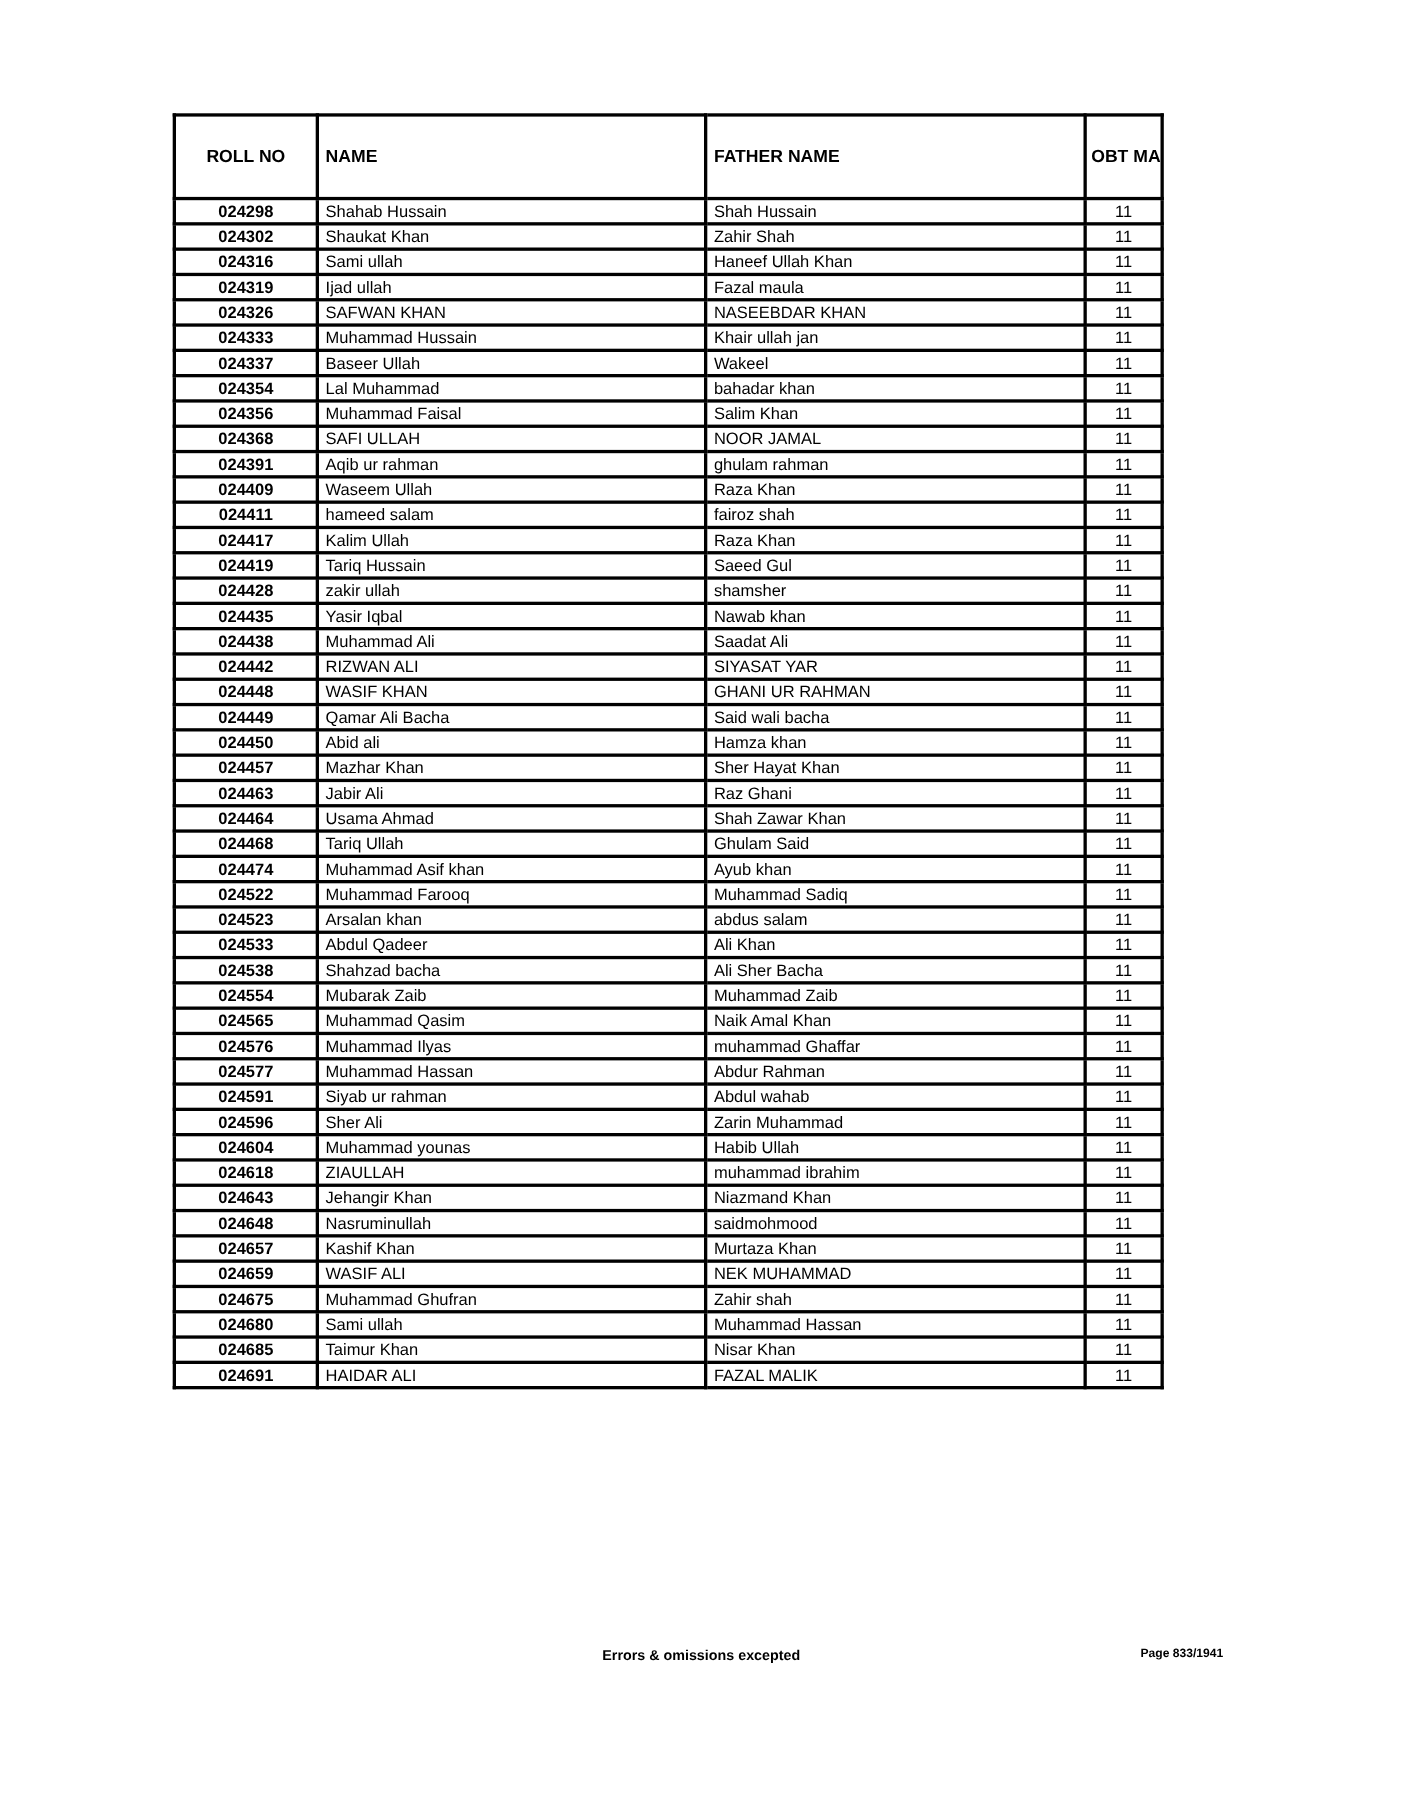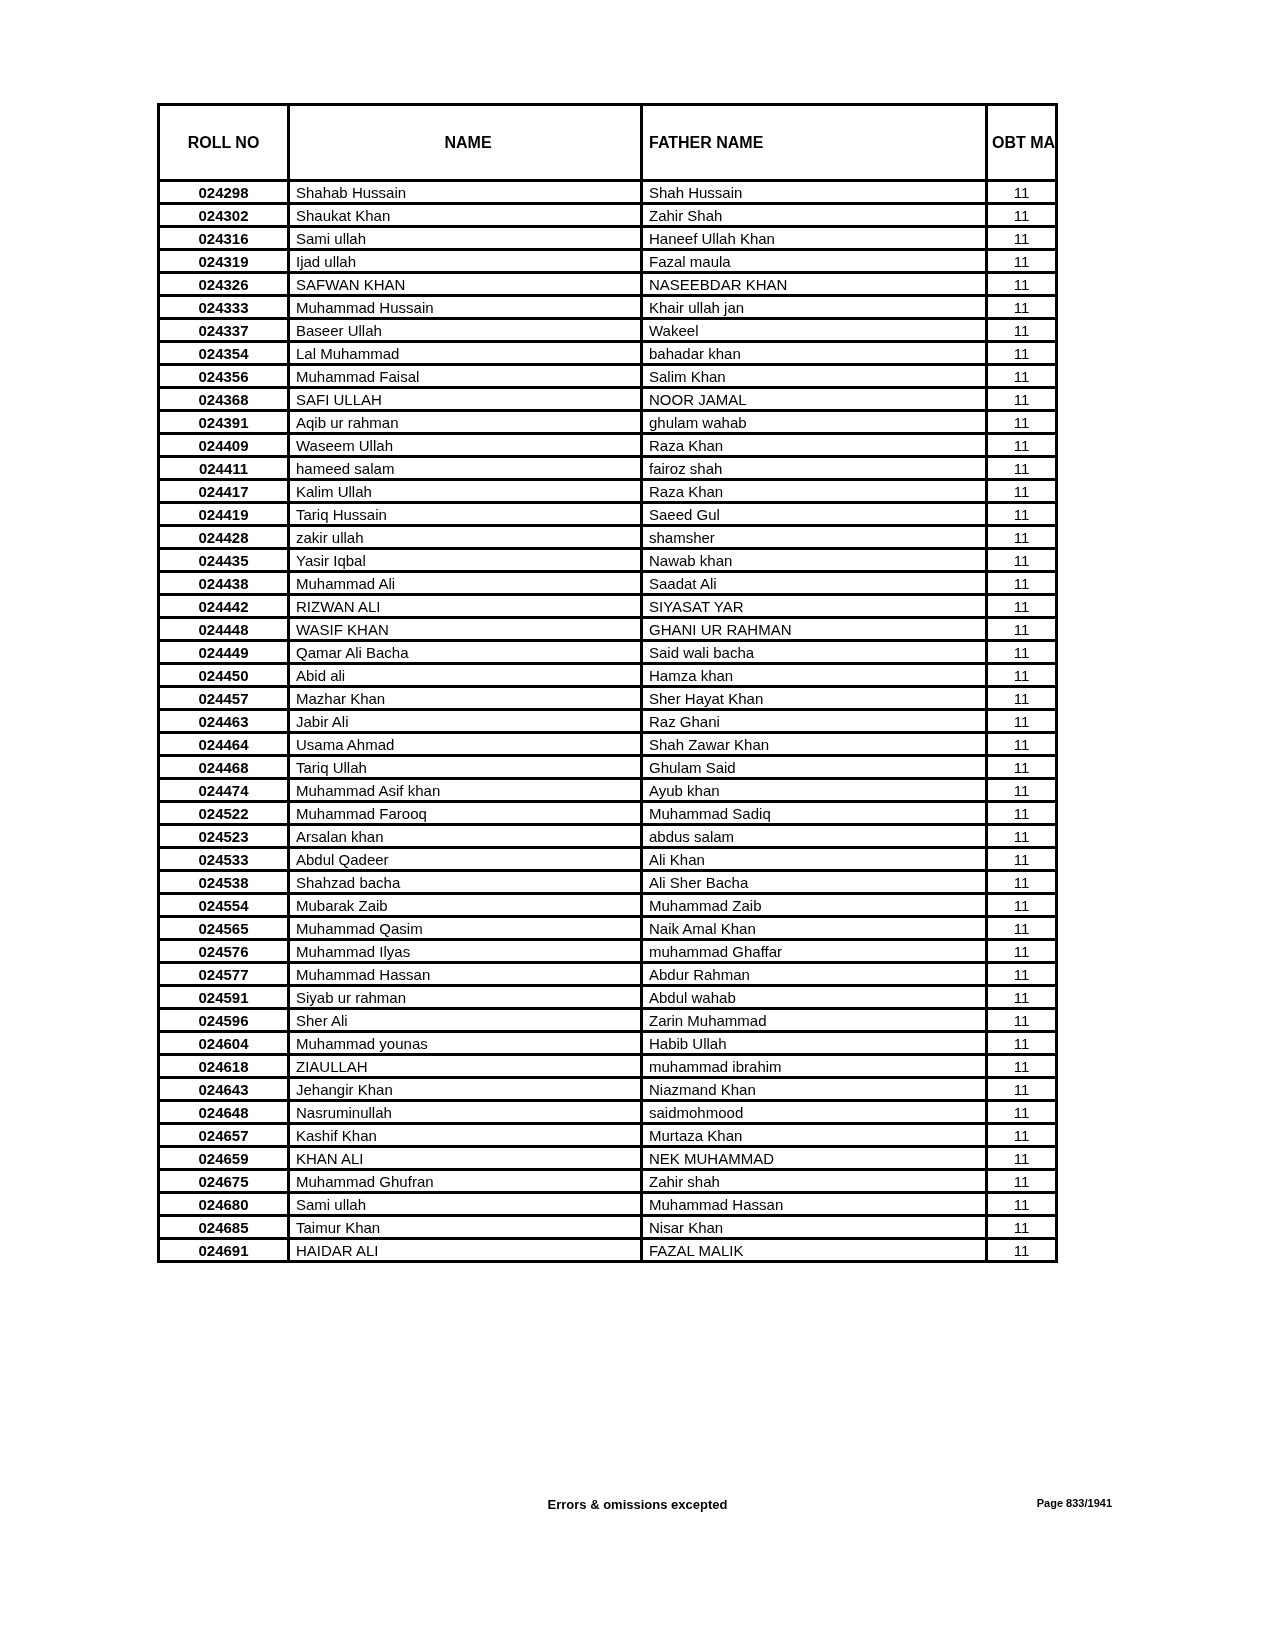--- a/index.html
+++ b/index.html
@@ -33,21 +33,21 @@
   }
 
   thead th {
     height: 76px;
     font-size: 16px;
     font-weight: bold;
     vertical-align: middle;
     background: #fff;
   }
   th.col-roll   { width: 130px; text-align: center; }
-  th.col-name   { width: 353px; text-align: center; padding-left: 6px; }
+  th.col-name   { width: 353px; text-align: left; padding-left: 6px; }
   th.col-father { width: 345px; text-align: left; padding-left: 6px; }
   th.col-marks  { width: 70px;  text-align: center; white-space: normal; line-height: 1.35; padding: 0 4px; }
 
   tbody td {
     height: 23px;
     font-size: 15px;
     vertical-align: middle;
     background: #fff;
   }
   td.cell-roll   { text-align: center; font-weight: bold; }
@@ -152,21 +152,21 @@
   <tr>
     <td class="cell-roll">024368</td>
     <td class="cell-name">SAFI ULLAH</td>
     <td class="cell-father">NOOR JAMAL</td>
     <td class="cell-marks">11</td>
   </tr>
 
   <tr>
     <td class="cell-roll">024391</td>
     <td class="cell-name">Aqib ur rahman</td>
-    <td class="cell-father">ghulam wahab</td>
+    <td class="cell-father">ghulam rahman</td>
     <td class="cell-marks">11</td>
   </tr>
 
   <tr>
     <td class="cell-roll">024409</td>
     <td class="cell-name">Waseem Ullah</td>
     <td class="cell-father">Raza Khan</td>
     <td class="cell-marks">11</td>
   </tr>
 
@@ -375,21 +375,21 @@
 
   <tr>
     <td class="cell-roll">024657</td>
     <td class="cell-name">Kashif Khan</td>
     <td class="cell-father">Murtaza Khan</td>
     <td class="cell-marks">11</td>
   </tr>
 
   <tr>
     <td class="cell-roll">024659</td>
-    <td class="cell-name">KHAN ALI</td>
+    <td class="cell-name">WASIF ALI</td>
     <td class="cell-father">NEK MUHAMMAD</td>
     <td class="cell-marks">11</td>
   </tr>
 
   <tr>
     <td class="cell-roll">024675</td>
     <td class="cell-name">Muhammad Ghufran</td>
     <td class="cell-father">Zahir shah</td>
     <td class="cell-marks">11</td>
   </tr>

